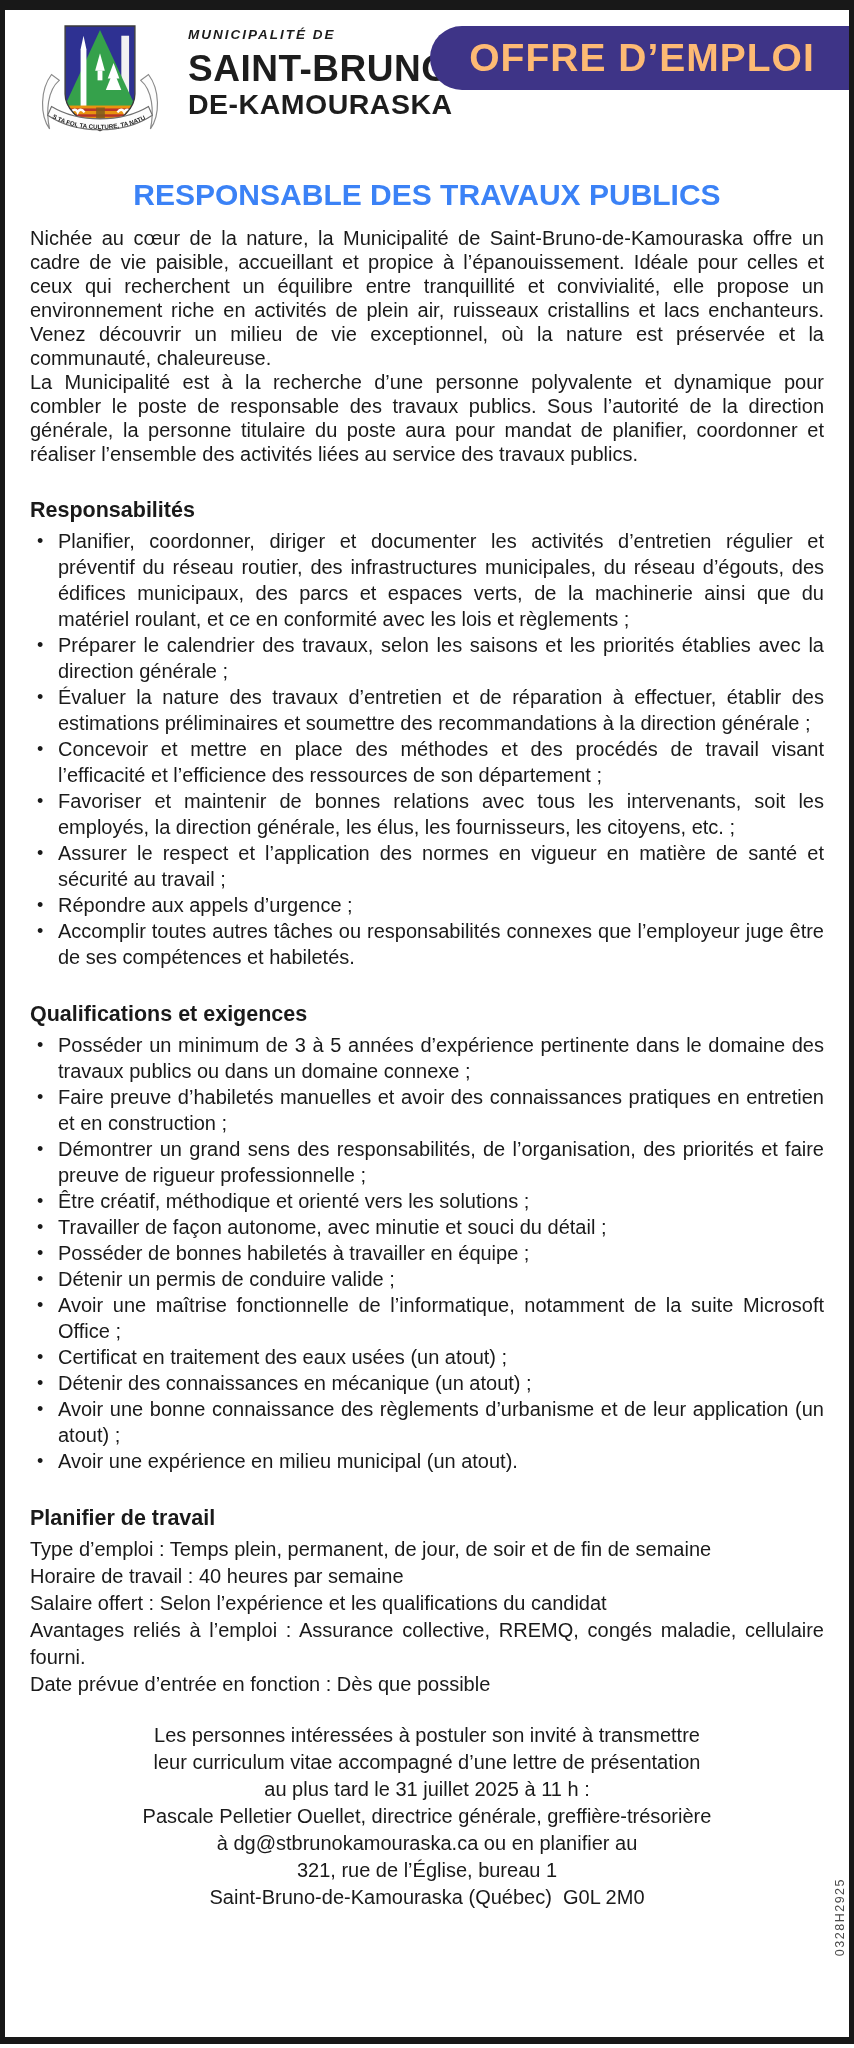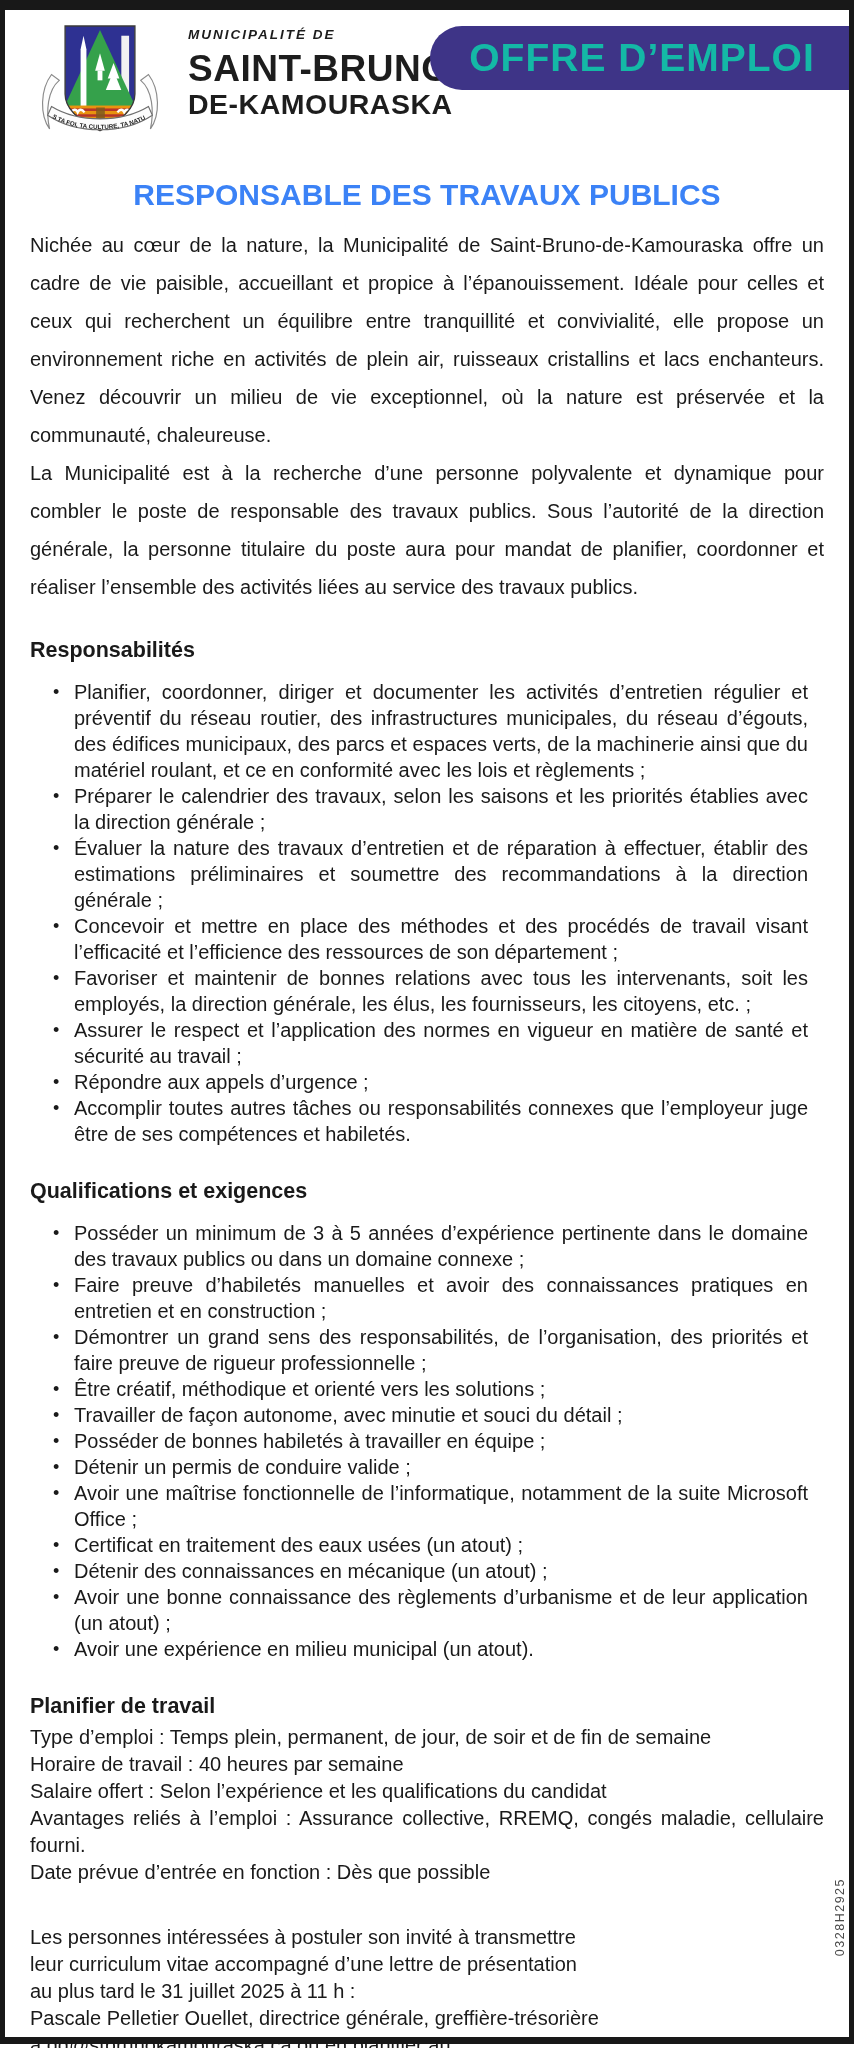--- a/index.html
+++ b/index.html
@@ -31,46 +31,46 @@
   .org-line2{font-size:37px;font-weight:700;letter-spacing:0.5px;}
   .org-line3{font-size:28.5px;font-weight:700;letter-spacing:0.5px;text-align:center;}
   .banner{
     position:absolute;left:400px;right:-30px;top:26px;height:64px;
     background:#3e3487;
     border-radius:34px 0 0 34px;
     display:flex;align-items:center;justify-content:center;
     z-index:6;
   }
   .banner span{
-    color:#14b8a6;font-size:39px;font-weight:700;letter-spacing:1px;
+    color:#fdba74;font-size:39px;font-weight:700;letter-spacing:1px;
   }
   
   .job-title{
     text-align:center;font-size:30px;font-weight:700;
     margin:10px 0 14px 0;color:#3b82f6;
   }
   .para{
-    font-size:20px;line-height:38px;text-align:justify;margin:0;
+    font-size:20px;line-height:24px;text-align:justify;margin:0;
   }
   .section-heading{
     font-size:21.5px;font-weight:700;margin:32px 0 5px 0;
   }
-  ul.bullets{list-style:none;margin:16px;padding:0;}
+  ul.bullets{list-style:none;margin:0;padding:0;}
   ul.bullets li{
     position:relative;
     padding-left:28px;
     font-size:20px;line-height:26px;text-align:justify;
   }
   ul.bullets li::before{
     content:"\2022";
     position:absolute;left:7px;top:0;
     font-size:18px;
   }
   .cond-line{font-size:20px;line-height:27px;text-align:justify;}
-  .apply-block{margin-top:38px;text-align:left;}
+  .apply-block{margin-top:24px;text-align:center;}
   .apply-line{font-size:20px;line-height:27px;}
   .ref-code{
     position:absolute;right:7px;bottom:92px;
     writing-mode:vertical-rl;transform:rotate(180deg);
     font-size:12.5px;color:#4a4a4a;letter-spacing:1.5px;
     z-index:6;
   }
 </style>
 </head>
 <body>

